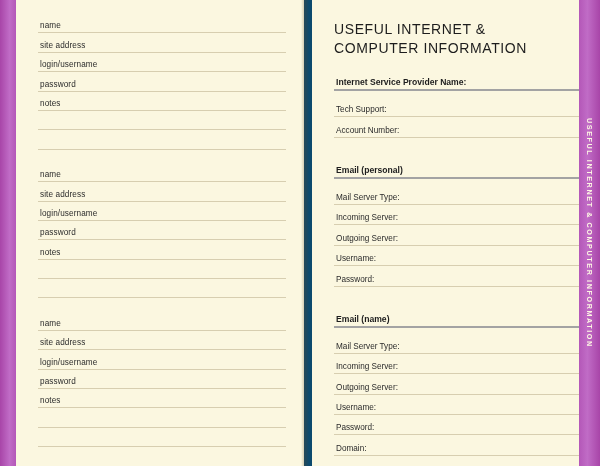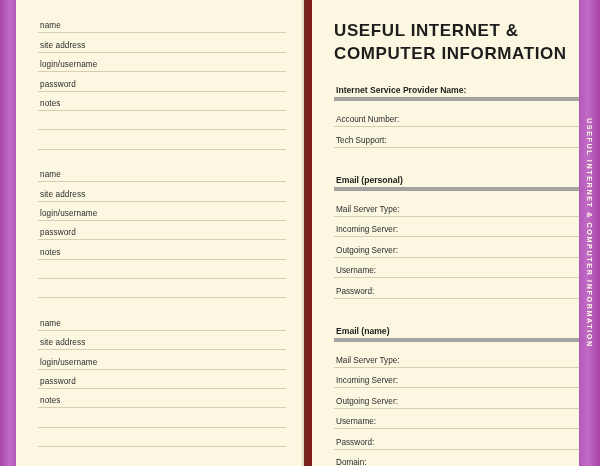--- a/index.html
+++ b/index.html
@@ -10,21 +10,21 @@
   body {
     width: 600px;
     height: 466px;
     font-family: "Liberation Sans", sans-serif;
     overflow: hidden;
   }
   .spread {
     position: relative;
     width: 600px;
     height: 466px;
-    background: #7f1d1d;
+    background: #0c4a6e;
     display: flex;
     border-radius: 15px;
   }
   
   .edge-left {
     position: absolute;
     left: 0;
     top: 0;
     width: 16px;
     height: 466px;
@@ -105,31 +105,31 @@
     color: #2b2b2b;
     letter-spacing: 0.1px;
   }
   .blank {
     height: 18.4px;
     border-bottom: 1px solid #d7ceb0;
   }
 
   
   .title {
-    font-size: 17px;
-    font-weight: bold;
+    font-size: 14px;
+    font-weight: normal;
     color: #1d1d1d;
     letter-spacing: 0.6px;
     line-height: 1.35;
     margin: 4px 0 12px 0;
   }
   .heading-rule {
     position: relative;
     height: 19px;
-    border-bottom: 4px solid #a3a3a3;
+    border-bottom: 2px solid #a3a3a3;
     margin-top: 10px;
   }
   .heading-rule .htext {
     position: absolute;
     left: 2px;
     bottom: 2px;
     font-size: 8.6px;
     font-weight: bold;
     color: #1d1d1d;
   }
@@ -224,24 +224,24 @@
       <div>USEFUL INTERNET &amp;</div>
       <div>COMPUTER INFORMATION</div>
     </div>
     <div id="right-sections">
         <div>
           <div class="heading-rule">
             <span class="htext">Internet Service Provider Name:</span>
           </div>
           <div class="spacer-xs"></div>
           <div class="sub-rule">
+            <span class="stext">Tech Support:</span>
+          </div>
+          <div class="sub-rule">
             <span class="stext">Account Number:</span>
-          </div>
-          <div class="sub-rule">
-            <span class="stext">Tech Support:</span>
           </div>
           <div class="spacer-sm"></div>
         </div>
         <div>
           <div class="heading-rule">
             <span class="htext">Email (personal)</span>
           </div>
           <div class="spacer-xs"></div>
           <div class="sub-rule">
             <span class="stext">Mail Server Type:</span>

